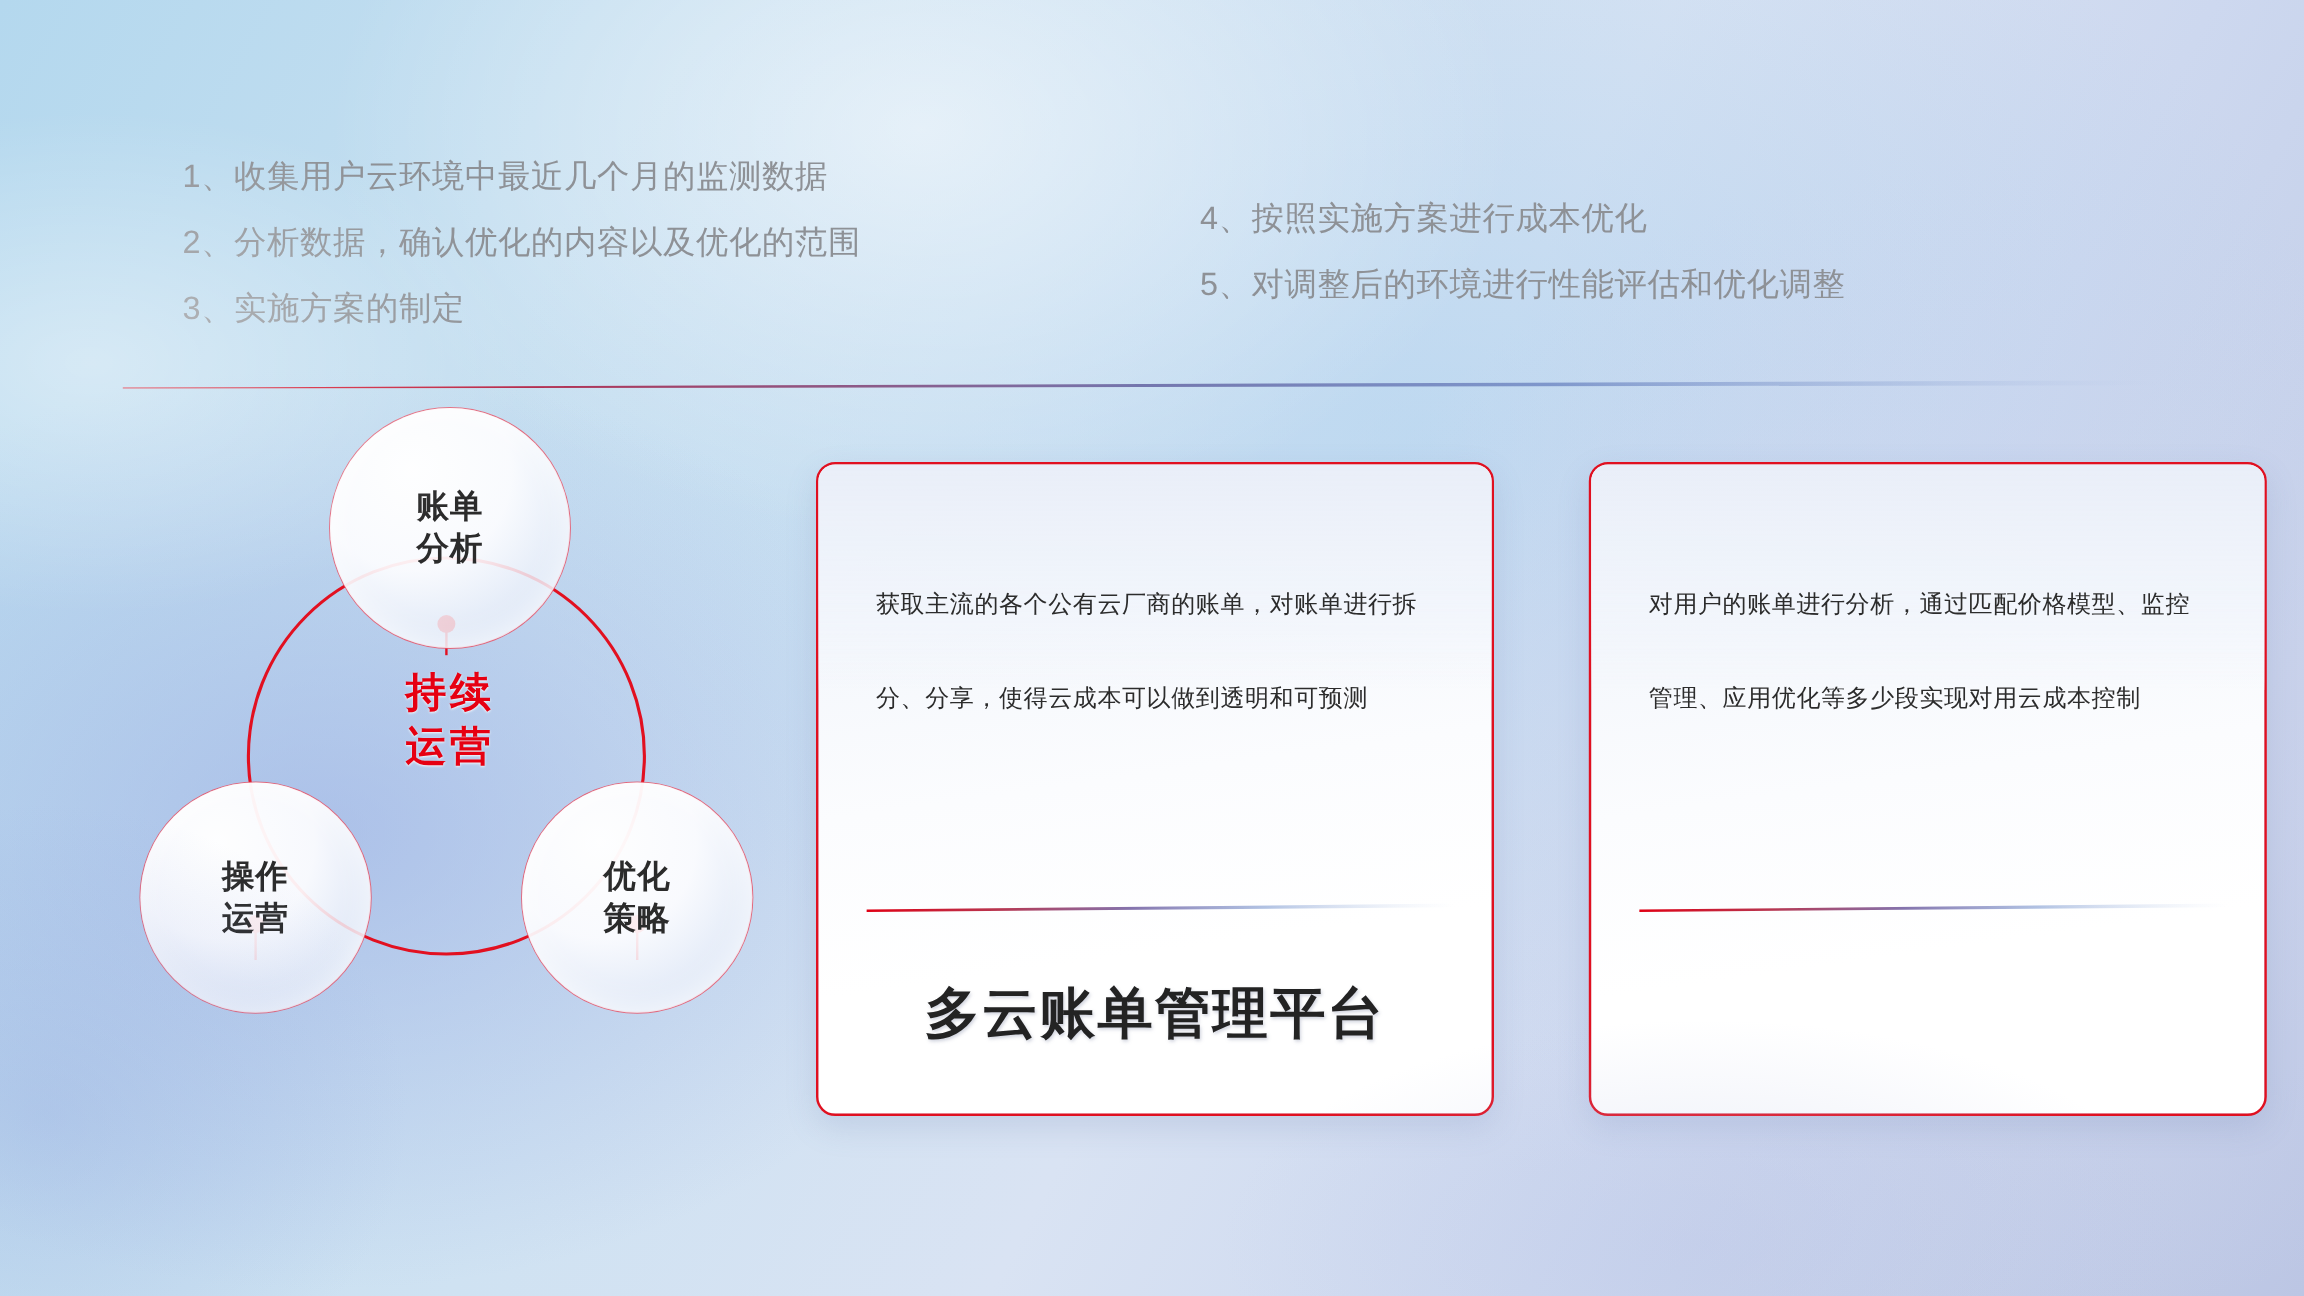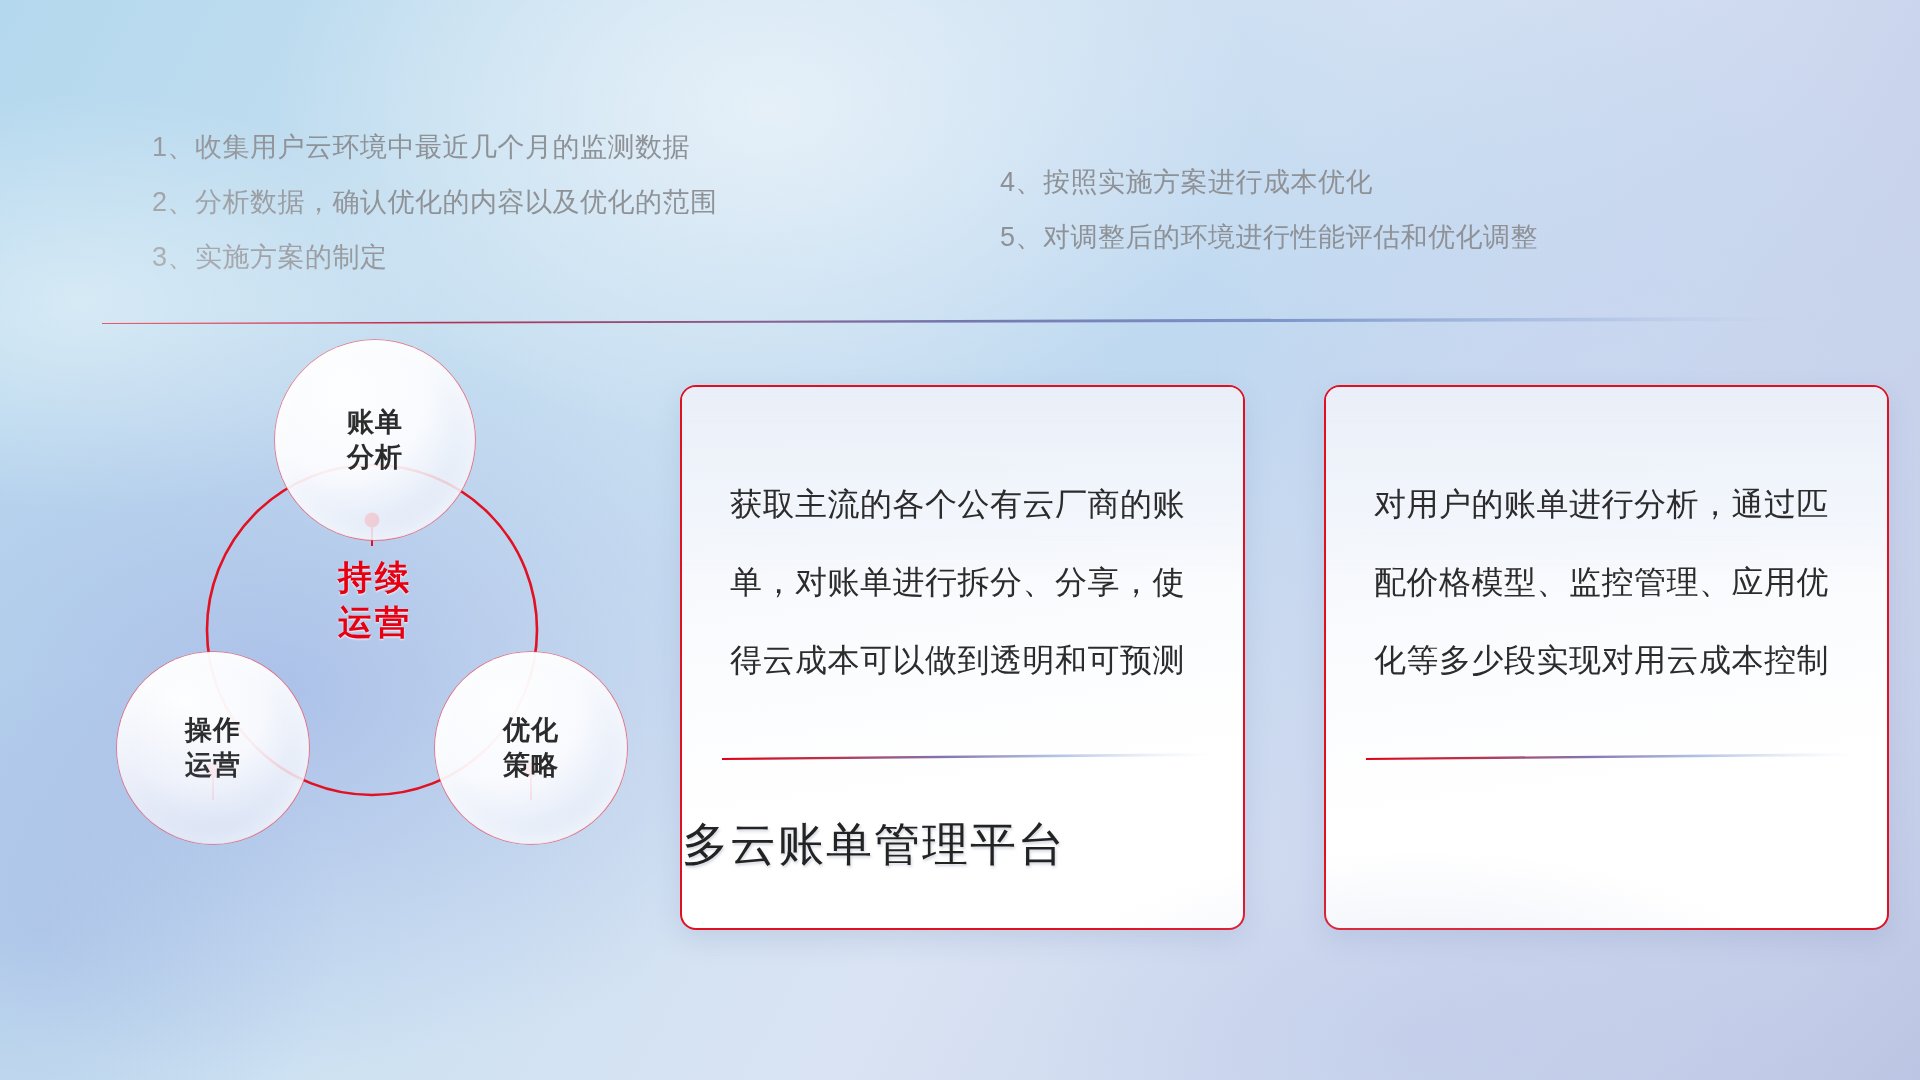--- a/index.html
+++ b/index.html
@@ -131,42 +131,43 @@
     pointer-events: none;
   }
   #card-1 { left: 680px; }
   #card-2 { left: 1292px; margin-left: 32px; }
 
   .card-body {
     position: relative;
     z-index: 2;
     padding: 78px 48px 0 48px;
     color: #2c2c2c;
-    font-size: 32px;
+    font-size: 20px;
     line-height: 78px;
     letter-spacing: 0.5px;
   }
   .card-rule {
     position: absolute;
     left: 40px;
     bottom: 168px;
     width: 490px;
     height: 9px;
     z-index: 2;
   }
   .card-rule svg { display: block; }
   .card-title {
     position: absolute;
     left: 0;
     right: 0;
     bottom: 52px;
     z-index: 2;
+    text-align: center;
     color: #232323;
     font-size: 46px;
-    font-weight: 400;
+    font-weight: 700;
     letter-spacing: 2px;
     text-shadow: 1px 2px 3px rgba(120,130,160,0.35);
   }
 </style>
 </head>
 <body>
 
 <div id="slide">
 
   <div class="list-block" id="list-left">

